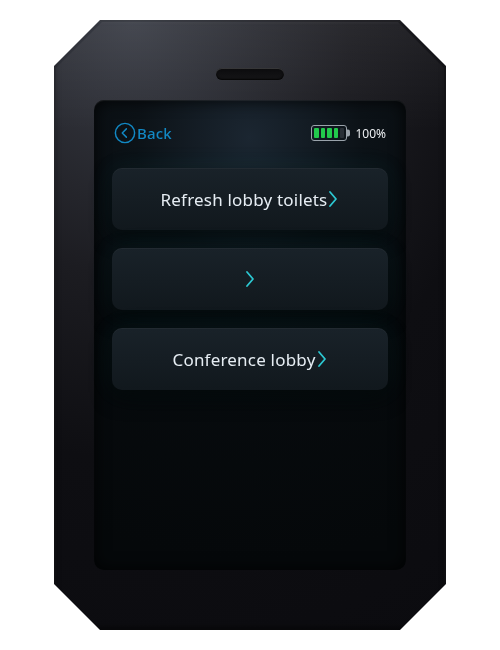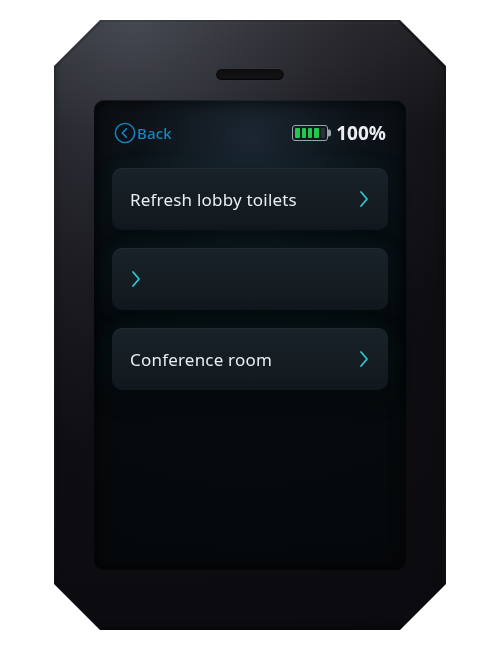--- a/index.html
+++ b/index.html
@@ -63,34 +63,34 @@
     }
 
     
     .hdr{display:flex;align-items:center;justify-content:space-between;height:26px;
          margin:2px 2px 16px 2px}
     .back-group{display:flex;align-items:center;gap:1px;cursor:pointer;user-select:none}
     .back-group svg{display:block}
     .back-label{color:#1288c4;font-size:15px;font-weight:500;letter-spacing:.2px}
 
     .batt-group{display:flex;align-items:center;gap:8px}
-    .batt-pct{color:#eceff2;font-size:19px;font-weight:700}
+    .batt-pct{color:#eceff2;font-size:12px;font-weight:400}
 
     .battery{width:36px;height:16px;border:1.5px solid #9aa3ab;border-radius:3px;
              position:relative;display:flex;align-items:center;padding:2px;gap:2px}
     .battery::after{content:"";position:absolute;right:-4px;top:50%;transform:translateY(-50%);
                     width:3px;height:7px;border-radius:0 2px 2px 0;background:#9aa3ab}
     .battery .cell{flex:1;height:100%;border-radius:1px;background:#22c94c}
     .battery .cell.off{background:rgba(120,128,136,.25)}
 
     
     .list{display:flex;flex-direction:column;gap:18px;margin-top:6px}
     .item{
       height:62px;border-radius:10px;
-      display:flex;align-items:center;justify-content:space-between;
+      display:flex;align-items:center;justify-content:center;
       padding:0 18px;cursor:pointer;user-select:none;
       color:#e6edf3;font-size:17px;font-weight:400;letter-spacing:.2px;
       background:linear-gradient(180deg,#192229 0%,#11181d 100%);
       box-shadow:
         0 8px 20px rgba(0,0,0,.55),
         inset 0 1px 0 rgba(255,255,255,.04),
         0 0 26px rgba(44,200,210,.08);
     }
     .item .chev{display:flex;align-items:center;justify-content:center}
     .item .chev svg{stroke:#2cc8d2}
@@ -140,21 +140,21 @@
 
       <div class="item">
         <span class="chev">
           <svg width="12" height="18" viewBox="0 0 12 18" fill="none" stroke-width="1.8" stroke-linecap="round" stroke-linejoin="round">
               <path d="M3 2 L9 9 L3 16"></path>
             </svg>
         </span>
       </div>
 
       <div class="item">
-        <span>Conference room</span>
+        <span>Conference lobby</span>
         <span class="chev">
           <svg width="12" height="18" viewBox="0 0 12 18" fill="none" stroke-width="1.8" stroke-linecap="round" stroke-linejoin="round">
               <path d="M3 2 L9 9 L3 16"></path>
             </svg>
         </span>
       </div>
 
 
     </div>
   </div>

